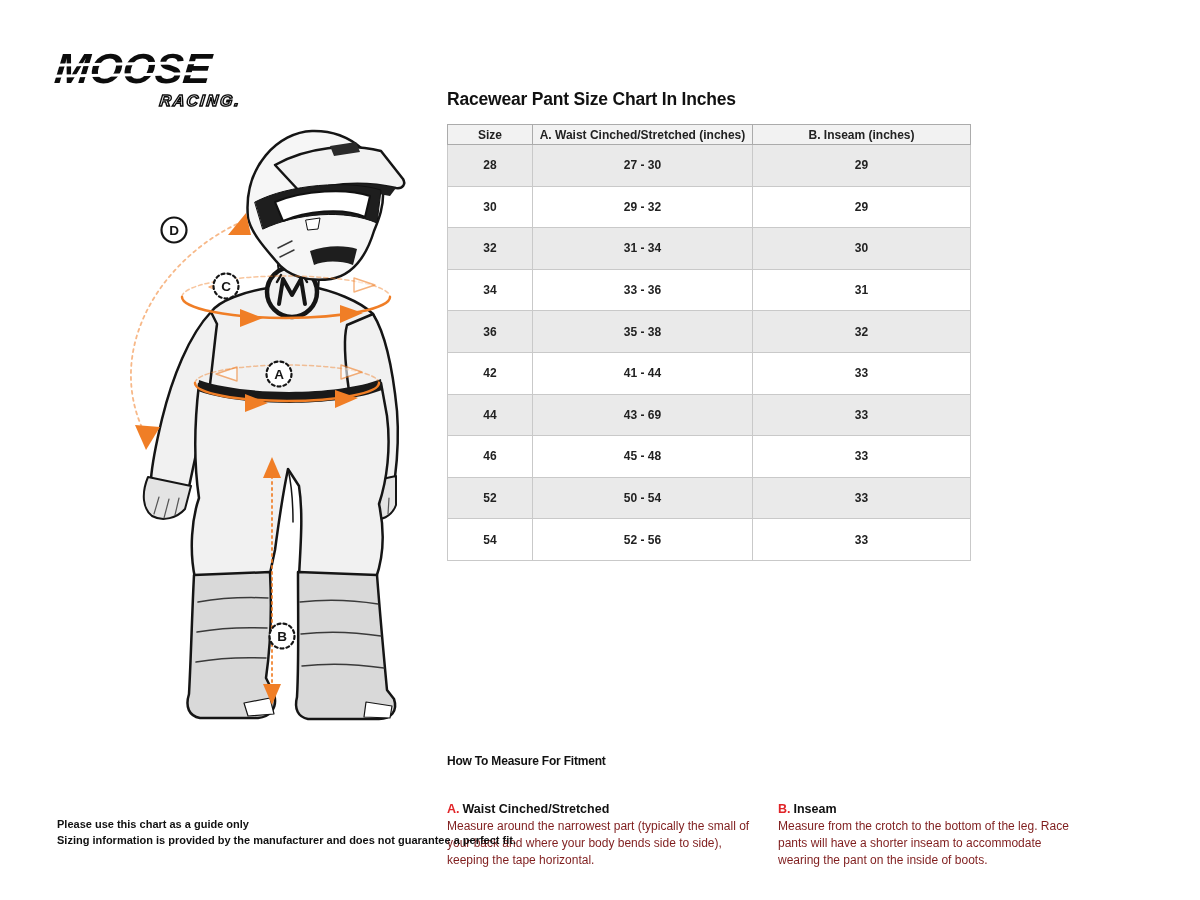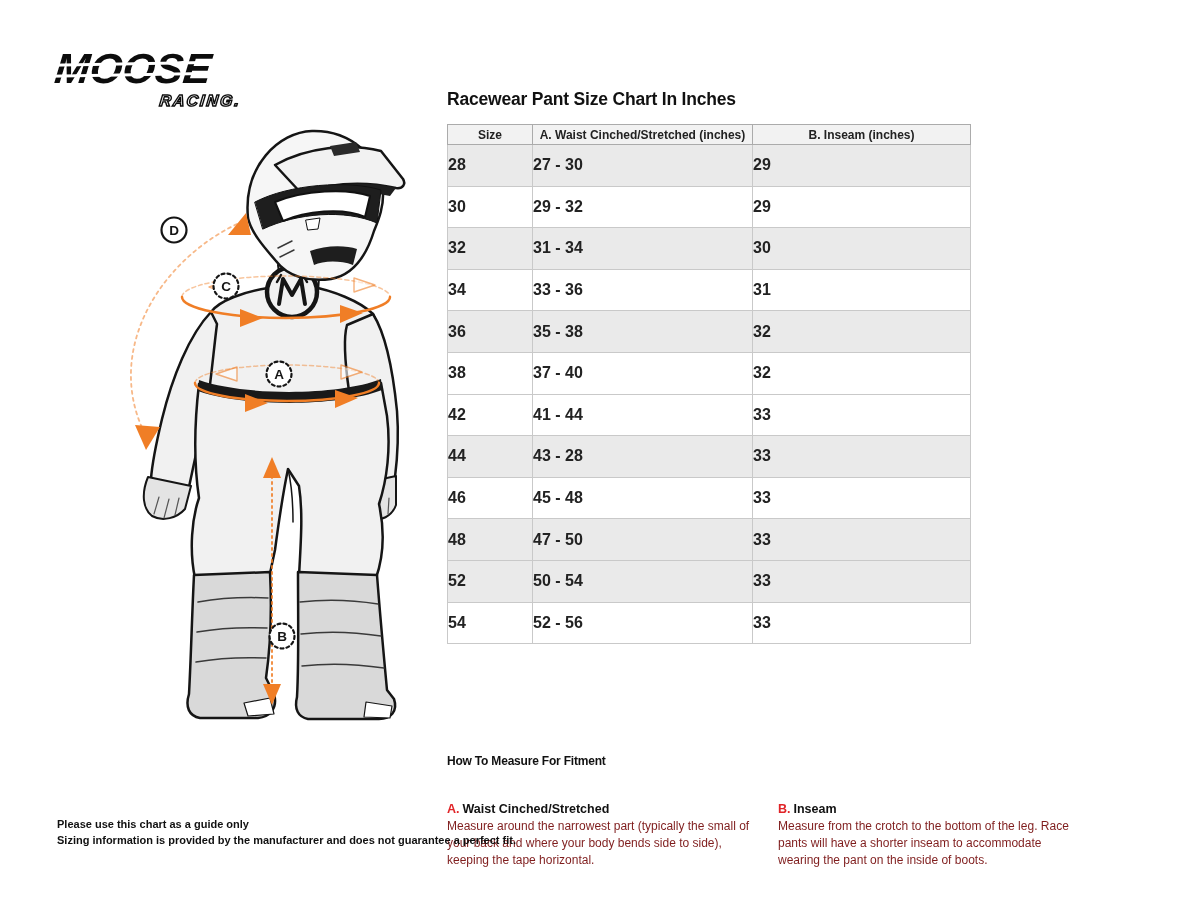--- a/index.html
+++ b/index.html
@@ -25,22 +25,22 @@
 
   
   .chart-title { position:absolute; left:447px; top:89px; font-size:17.5px;
                  font-weight:bold; letter-spacing:-0.2px; color:#111; }
   table.size-table { position:absolute; left:447px; top:124px; width:523px;
                      border-collapse:collapse; table-layout:fixed;
                      border:1px solid #9c9c9c; }
   table.size-table th { height:20px; background:#f2f2f2; font-size:12px;
                         font-weight:bold; color:#222; text-align:center;
                         border:1px solid #ababab; }
-  table.size-table td { height:41.6px; font-size:16px; font-weight:bold; color:#222;
-                        border:1px solid #c9c9c9; background:#fff; }
+  table.size-table td { height:41.6px; font-size:12px; font-weight:bold; color:#222;
+                        text-align:center; border:1px solid #c9c9c9; background:#fff; }
   table.size-table tr.alt td { background:#eaeaea; }
 
   
   .howto-title { position:absolute; left:447px; top:754px; font-size:12px;
                  font-weight:bold; letter-spacing:-0.2px; color:#111; }
   .howto-item { position:absolute; top:802px; width:307px; }
   .howto-item.col-a { left:447px; }
   .howto-item.col-b { left:778px; }
   .howto-head { font-size:12.5px; font-weight:bold; color:#111; margin-bottom:2px; }
   .howto-head .letter { color:#e02327; margin-right:3px; }
@@ -175,42 +175,32 @@
           <td>34</td>
           <td>33 - 36</td>
           <td>31</td>
         </tr>
         <tr class="alt">
           <td>36</td>
           <td>35 - 38</td>
           <td>32</td>
         </tr>
         <tr>
-          <td>38</td>
-          <td>37 - 40</td>
-          <td>32</td>
-        </tr>
-        <tr>
           <td>42</td>
           <td>41 - 44</td>
           <td>33</td>
         </tr>
         <tr class="alt">
           <td>44</td>
-          <td>43 - 28</td>
+          <td>43 - 69</td>
           <td>33</td>
         </tr>
         <tr>
           <td>46</td>
           <td>45 - 48</td>
-          <td>33</td>
-        </tr>
-        <tr class="alt">
-          <td>48</td>
-          <td>47 - 50</td>
           <td>33</td>
         </tr>
         <tr class="alt">
           <td>52</td>
           <td>50 - 54</td>
           <td>33</td>
         </tr>
         <tr>
           <td>54</td>
           <td>52 - 56</td>

